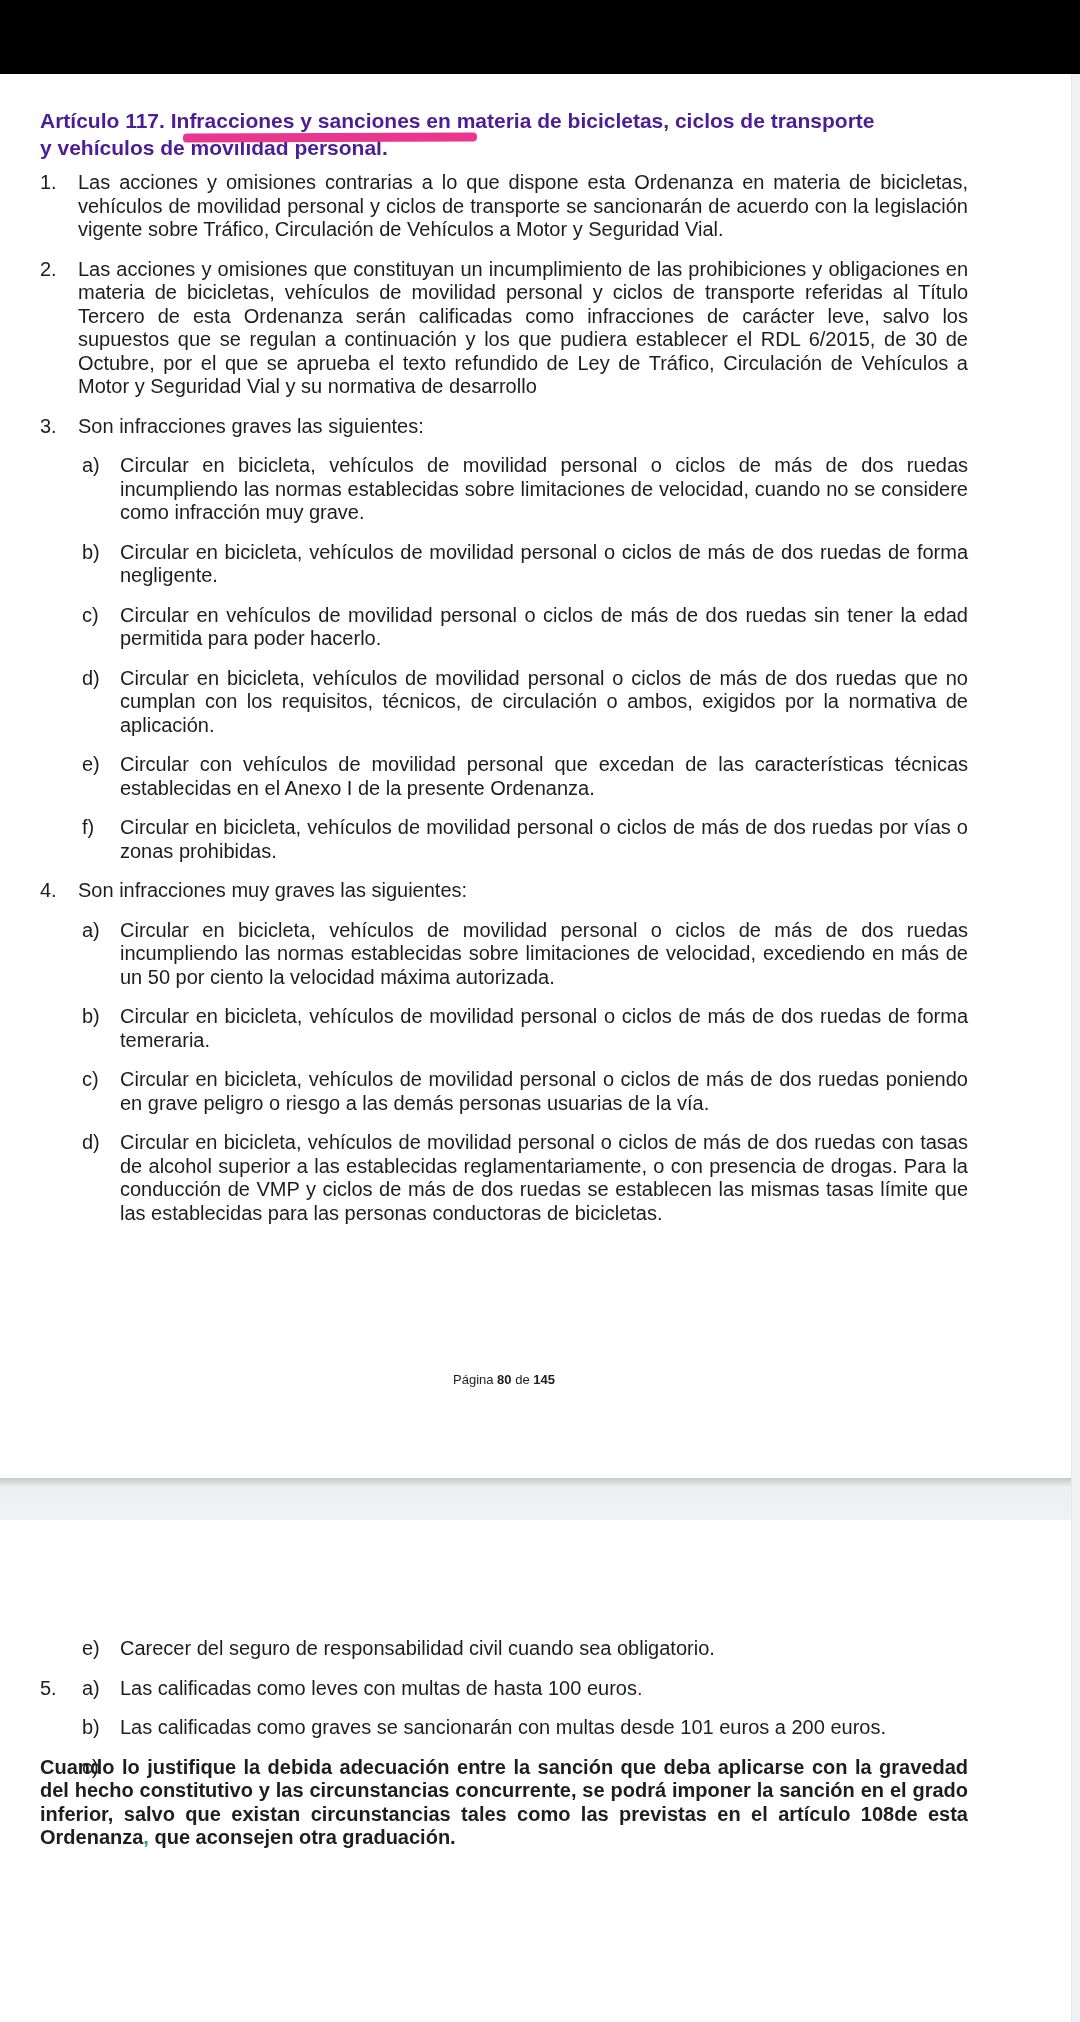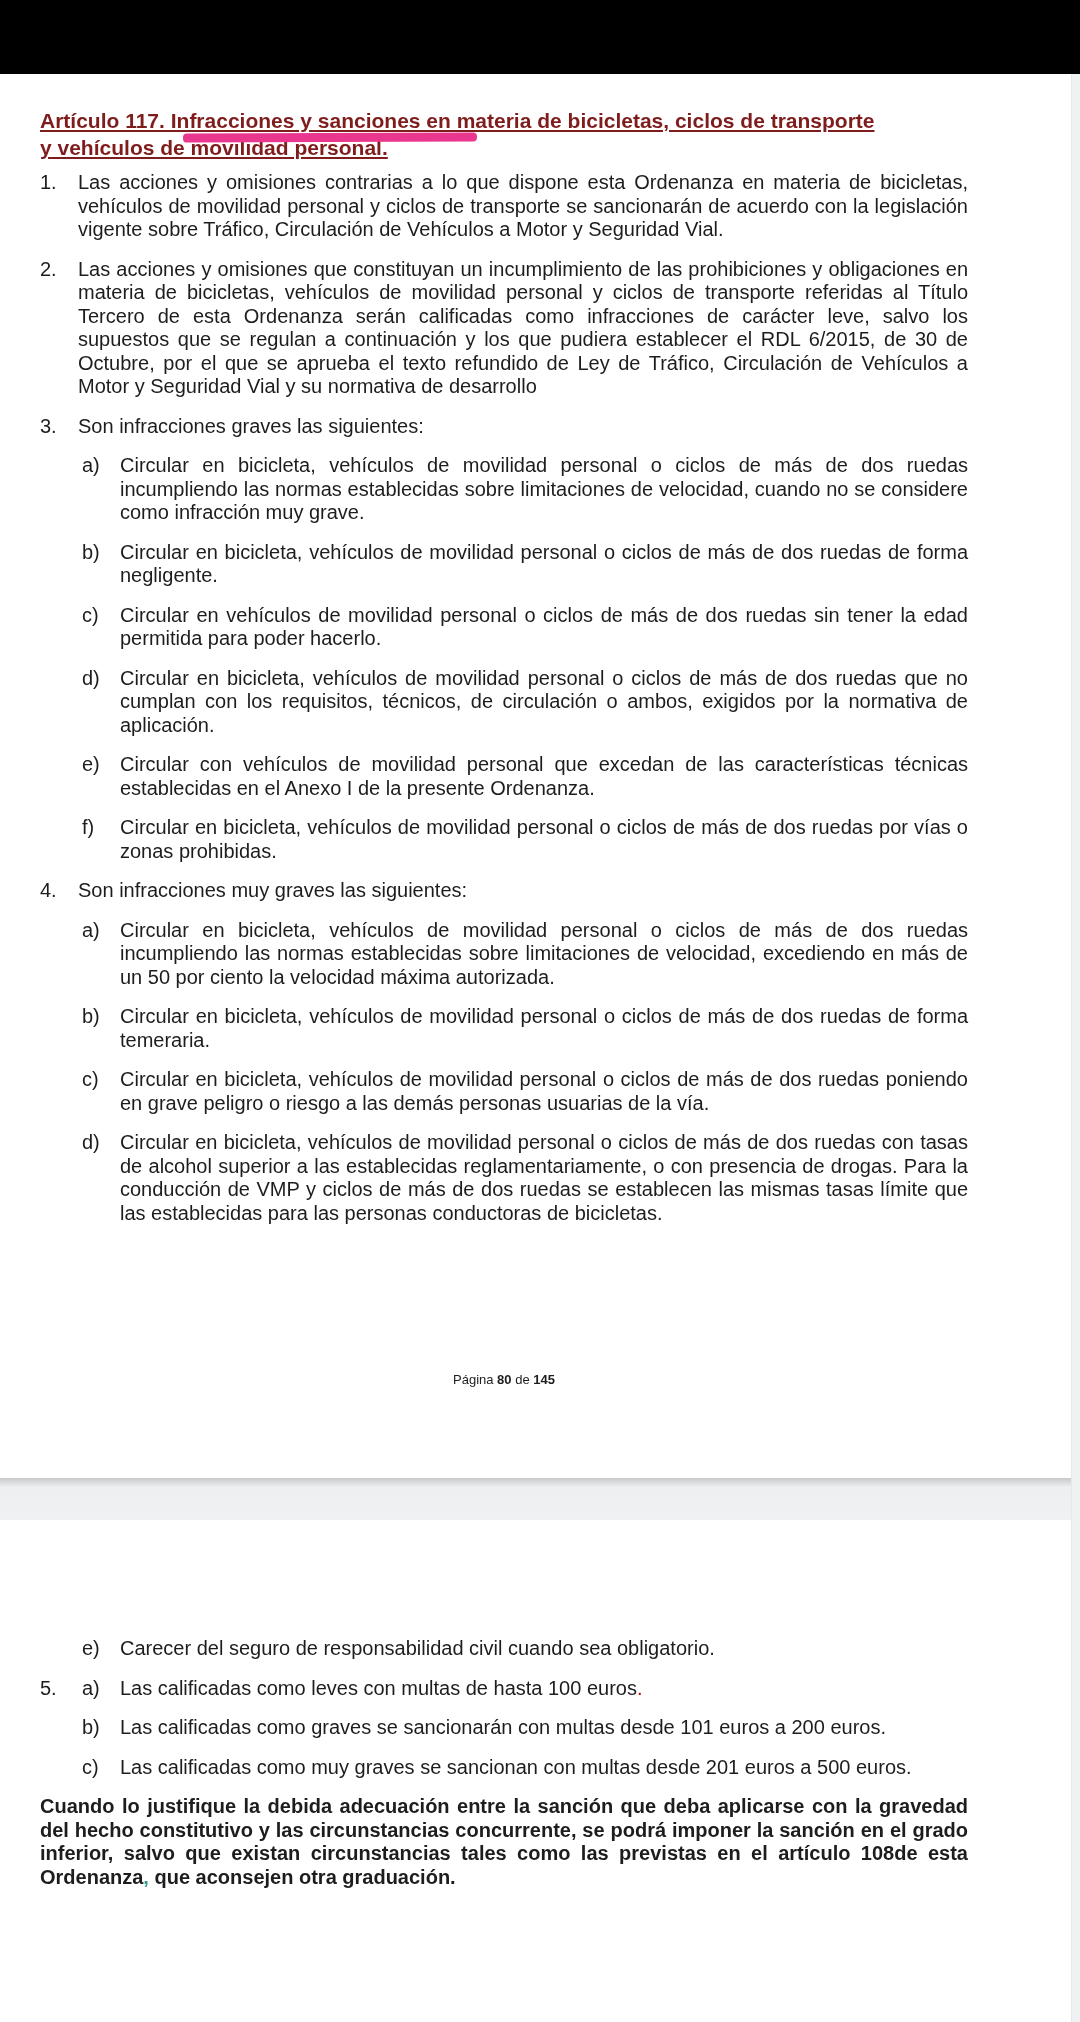--- a/index.html
+++ b/index.html
@@ -56,21 +56,21 @@
 </head>
 <body>
 
 <div id="screen" style="color: rgb(29, 29, 31);">
 
   <div class="top-bar" style="background: rgb(0, 0, 0);"></div>
 
   <div class="scroll-strip"></div>
 
   <div class="page page-1">
-    <div class="title" style="color: #7f1d1d; text-decoration: underline;">
+    <div class="title" style="color: #4c1d95;">
       <div>Artículo 117. Infracciones y sanciones en materia de bicicletas, ciclos de transporte</div>
       <div>y vehículos de movilidad personal.</div>
     </div>
 
     <div class="pink-underline" style="background: rgb(233, 55, 143);"></div>
 
     <div class="doc doc-1">
         <div class="item lvl1"><span class="marker">1.</span><span class="txt">Las acciones y omisiones contrarias a lo que dispone esta Ordenanza en materia de bicicletas, vehículos de movilidad personal y ciclos de transporte se sancionarán de acuerdo con la legislación vigente sobre Tráfico, Circulación de Vehículos a Motor y Seguridad Vial.</span></div>
         <div class="item lvl1"><span class="marker">2.</span><span class="txt">Las acciones y omisiones que constituyan un incumplimiento de las prohibiciones y obligaciones en materia de bicicletas, vehículos de movilidad personal y ciclos de transporte referidas al Título Tercero de esta Ordenanza serán calificadas como infracciones de carácter leve, salvo los supuestos que se regulan a continuación y los que pudiera establecer el RDL 6/2015, de 30 de Octubre, por el que se aprueba el texto refundido de Ley de Tráfico, Circulación de Vehículos a Motor y Seguridad Vial y su normativa de desarrollo</span></div>
         <div class="item lvl1"><span class="marker">3.</span><span class="txt">Son infracciones graves las siguientes:</span></div>
@@ -91,18 +91,18 @@
   </div>
 
   <div class="page-gap" style="background: linear-gradient(rgb(199, 201, 203) 0px, rgb(237, 239, 241) 9px, rgb(240, 241, 243) 100%);"></div>
 
   <div class="page page-2">
     <div class="doc doc-2">
         <div class="item lvl2"><span class="marker">e)</span><span class="txt">Carecer del seguro de responsabilidad civil cuando sea obligatorio.</span></div>
         <div class="item lvl1"><span class="marker">5.</span></div>
         <div class="item lvl2"><span class="marker">a)</span><span class="txt"><span>Las calificadas como leves con multas de hasta 100 euros</span><span style="color: rgb(192, 0, 0);">.</span></span></div>
         <div class="item lvl2"><span class="marker">b)</span><span class="txt">Las calificadas como graves se sancionarán con multas desde 101 euros a 200 euros.</span></div>
-        <div class="item lvl2"><span class="marker">c)</span><span class="txt">Las calificadas como muy graves se sancionan con multas desde 201 euros a 500 euros.</span></div>
+        <div class="item lvl2"><span class="marker">c)</span></div>
         <div class="item lvl0"><span class="txt"><span>Cuando lo justifique la debida adecuación entre la sanción que deba aplicarse con la gravedad del hecho constitutivo y las circunstancias concurrente, se podrá imponer la sanción en el grado inferior, salvo que existan circunstancias tales como las previstas en el artículo 108de esta Ordenanza</span><span style="color: rgb(45, 156, 143);">,</span><span> que aconsejen otra graduación.</span></span></div>
       </div>
   </div>
 
 </div>
 
 </body></html>

